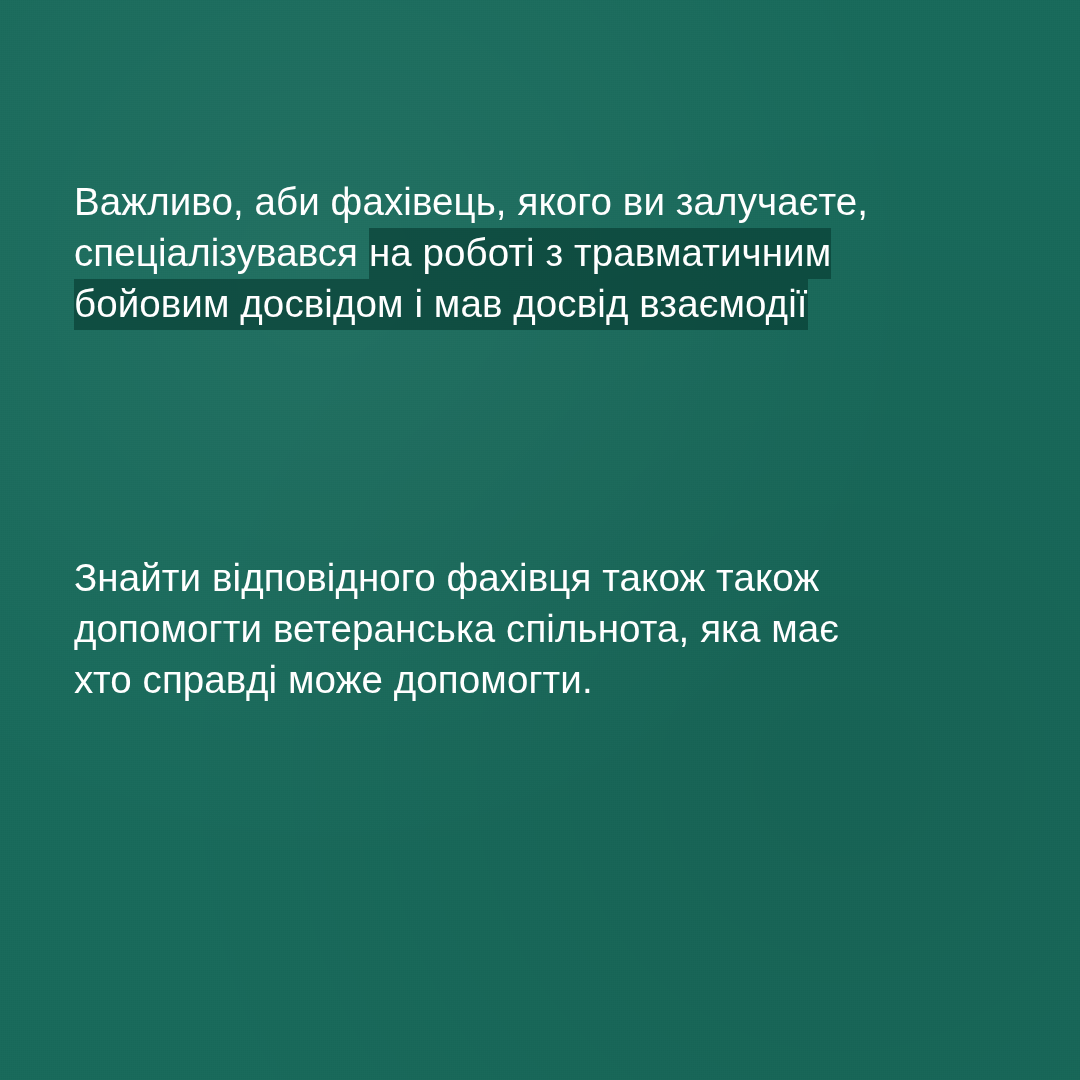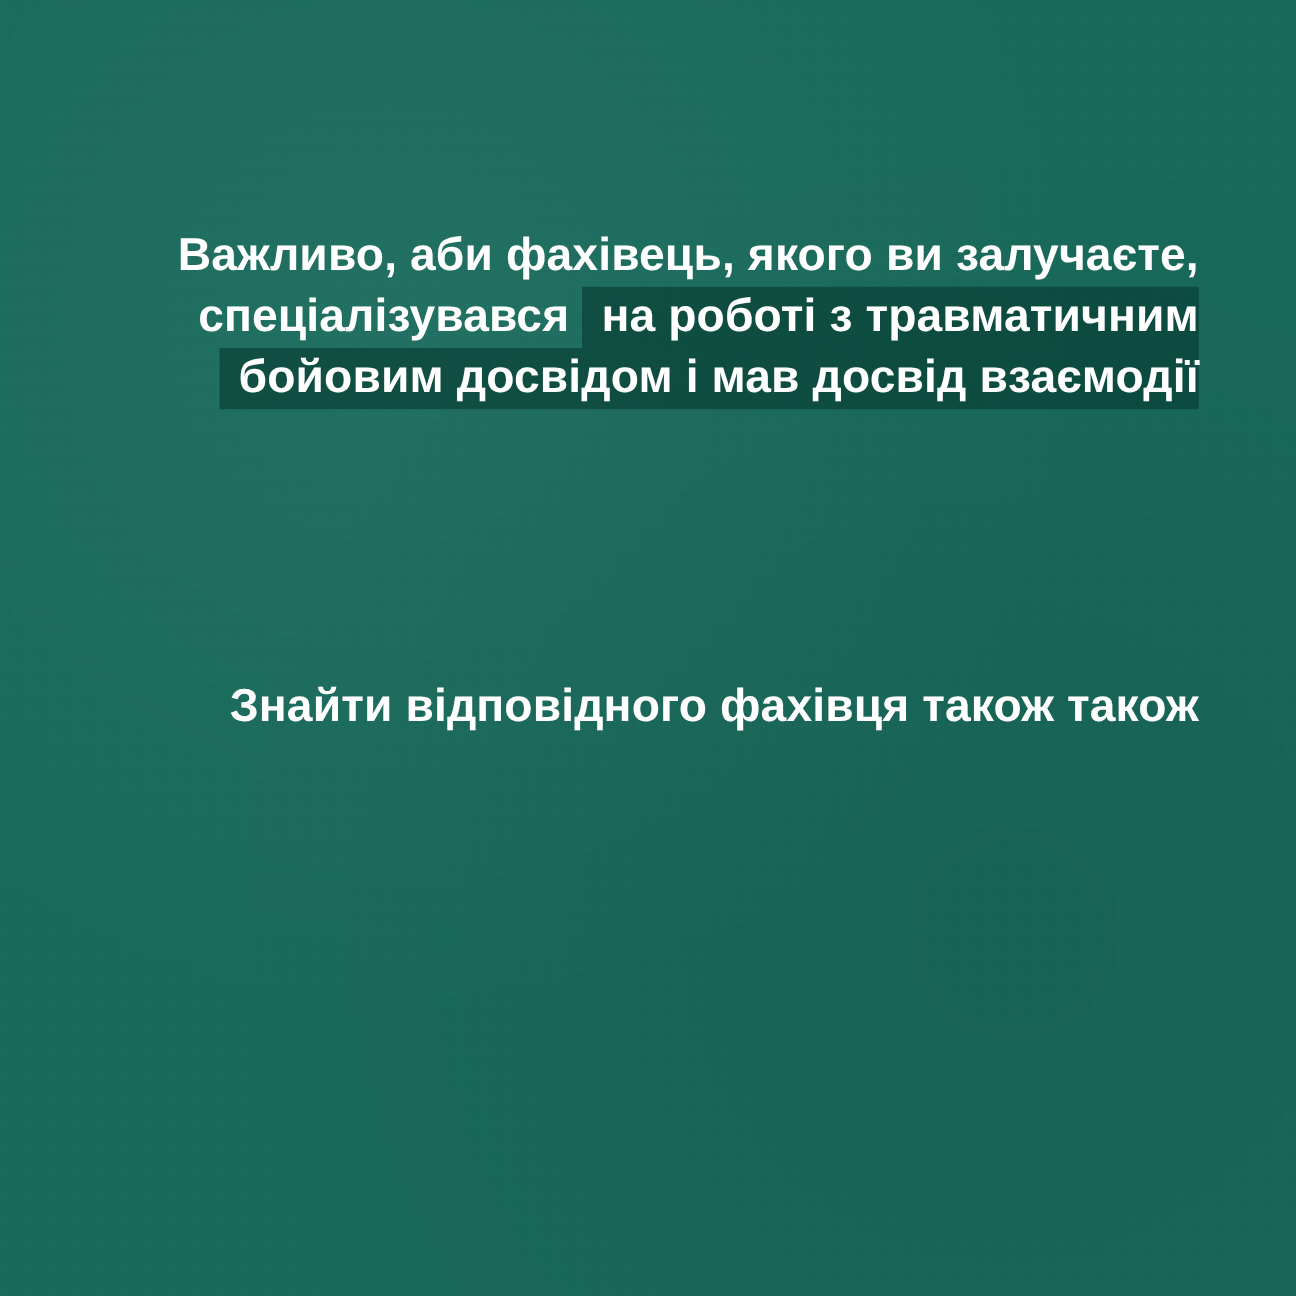--- a/index.html
+++ b/index.html
@@ -41,37 +41,36 @@
   }
   .block {
     position: absolute;
     left: 0;
     right: 0;
   }
   .block-1 { top: 176px; }
   .block-2 { top: 552px; }
 
   .para {
-    margin: 11px;
+    margin: 0;
     color: #FFFFFF;
     font-size: 38.5px;
     line-height: 51px;
     letter-spacing: 0.1px;
-    font-weight: 700;
-    text-align: right;
+    font-weight: 400;
   }
   .para .line {
     display: block;
     white-space: pre;
   }
   .para .hl {
     background-color: rgba(6, 58, 48, 0.62);
     box-decoration-break: clone;
     -webkit-box-decoration-break: clone;
-    padding: 3px 0 5px 16px;
+    padding: 3px 0 5px 0;
   }
 </style>
 </head>
 <body>
 
 <div class="slide">
   <div class="grain"></div>
 
   <div class="content">
 
@@ -79,17 +78,19 @@
       <p class="para">
         <span class="line"><span>Важливо, аби фахівець, якого ви залучаєте,</span></span>
         <span class="line"><span>спеціалізувався </span><span class="hl">на роботі з травматичним</span></span>
         <span class="line"><span class="hl">бойовим досвідом і мав досвід взаємодії</span></span>
       </p>
     </div>
 
     <div class="block block-2">
       <p class="para">
         <span class="line"><span>Знайти відповідного фахівця також також</span></span>
+        <span class="line"><span>допомогти ветеранська спільнота, яка має</span></span>
+        <span class="line"><span>хто справді може допомогти.</span></span>
       </p>
     </div>
 
   </div>
 </div>
 
 </body></html>

